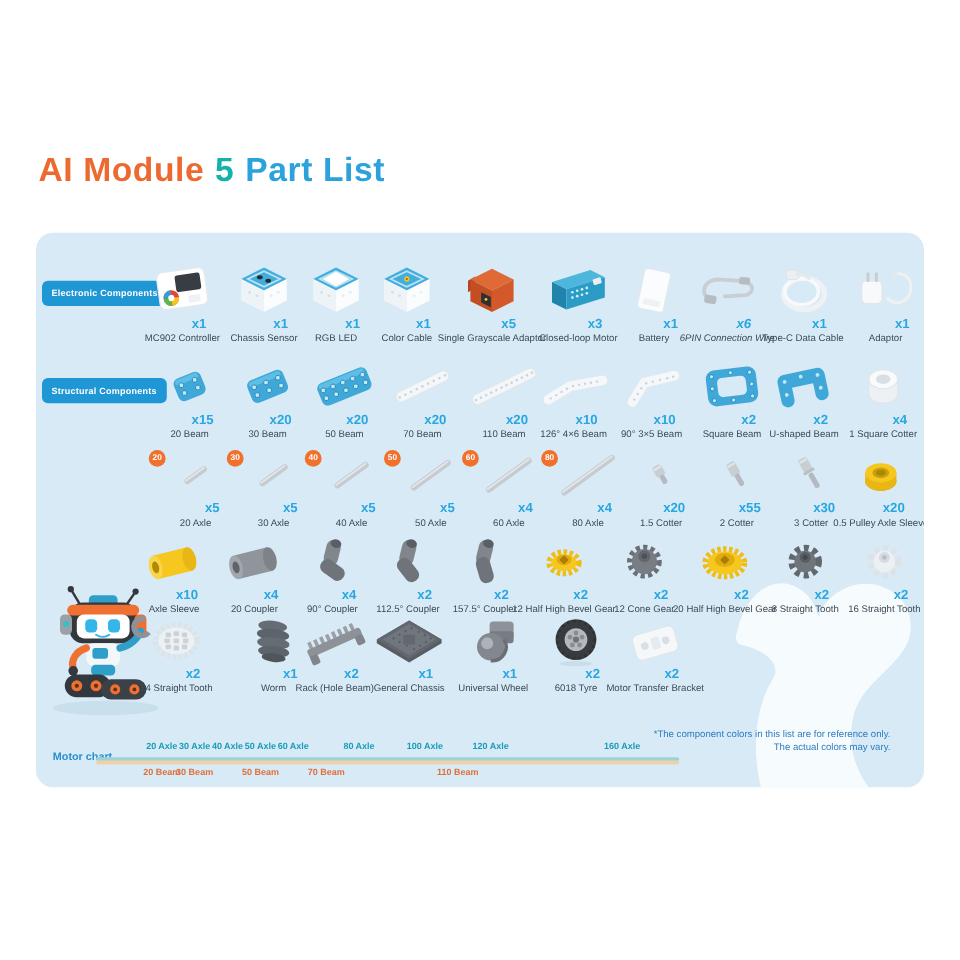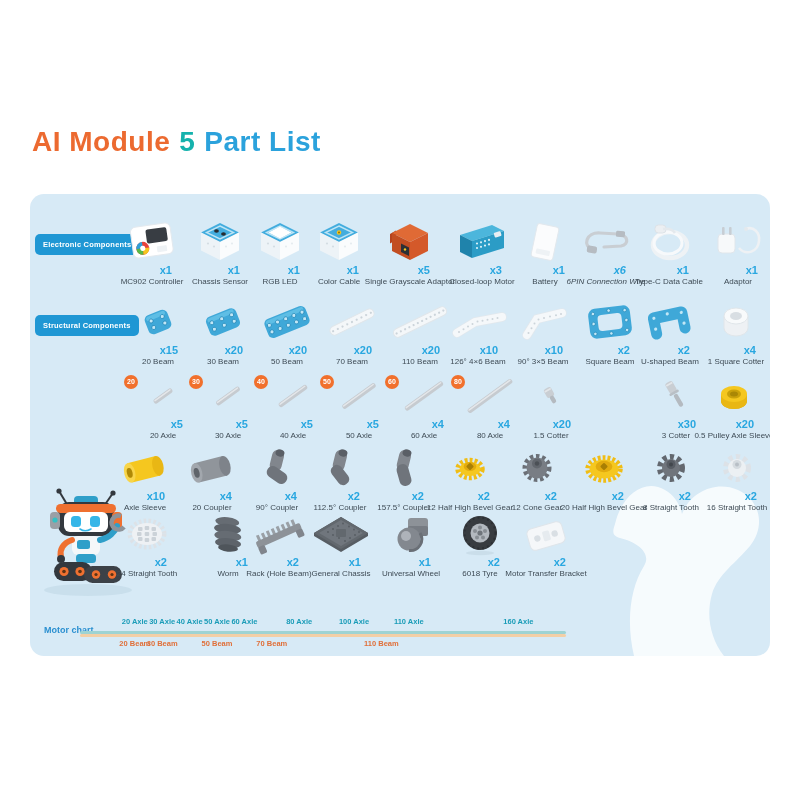--- a/index.html
+++ b/index.html
@@ -70,20 +70,24 @@
       <circle cx="36" cy="85.5" r="1.8" fill="#5c3214"></circle>
         <circle cx="52" cy="85.5" r="1.8" fill="#5c3214"></circle>
       <circle cx="68" cy="88.5" r="1.6" fill="#5c3214"></circle>
         <circle cx="84" cy="88.5" r="1.6" fill="#5c3214"></circle>
     </svg>
 
     <span class="scale-label">Motor chart</span>
     <div class="sline1"></div>
     <div class="sline2"></div>
 
+    <div class="note">
+      <div>*The component colors in this list are for reference only.</div>
+      <div>The actual colors may vary.</div>
+    </div>
   <div class="pill" style="top: 40px; left: 5px; text-align: right;">Electronic Components</div>
       <div class="cell" style="left: 74px; top: 26px;">
         <div class="iconbox"><svg viewBox="0 0 64 44" width="64" height="44">
             <g transform="rotate(-8 32 22)">
               <rect x="12" y="5" width="40" height="31" rx="5" fill="#ffffff" stroke="#e3e9ee"></rect>
               <rect x="27" y="9" width="21" height="14" rx="2" fill="#383d43"></rect>
               <circle cx="22" cy="27" r="6.5" fill="#e8423c"></circle>
               <path d="M22 20.5 A6.5 6.5 0 0 0 15.5 27 L22 27 Z" fill="#2e9fd8"></path>
               <path d="M15.5 27 A6.5 6.5 0 0 0 22 33.5 L22 27 Z" fill="#58b947"></path>
               <path d="M22 33.5 A6.5 6.5 0 0 0 28.5 27 L22 27 Z" fill="#f5c51e"></path>
@@ -454,20 +458,31 @@
       <div class="cell" style="left: 473px; top: 180px;">
         <div class="iconbox"><svg viewBox="0 0 64 44" width="64" height="44">
             <g transform="rotate(-30 32 22)">
               <rect x="28" y="13" width="8" height="10" rx="2.5" fill="#c9ced3"></rect>
               <rect x="28.5" y="14.5" width="7" height="1.8" fill="#e3e6e9"></rect>
               <rect x="29.8" y="22" width="4.4" height="8" rx="2" fill="#b4bac0"></rect>
             </g>
           </svg></div>
         <div class="qty">x20</div>
         <div class="lbl">1.5 Cotter</div>
+      </div>
+      <div class="cell" style="left: 536px; top: 180px;">
+        <div class="iconbox"><svg viewBox="0 0 64 44" width="64" height="44">
+            <g transform="rotate(-30 32 22)">
+              <rect x="28" y="10" width="8" height="12" rx="2.5" fill="#c9ced3"></rect>
+              <rect x="28.5" y="11.5" width="7" height="1.8" fill="#e3e6e9"></rect>
+              <rect x="29.8" y="21" width="4.4" height="11" rx="2" fill="#b4bac0"></rect>
+            </g>
+          </svg></div>
+        <div class="qty">x55</div>
+        <div class="lbl">2 Cotter</div>
       </div>
       <div class="cell" style="left: 598px; top: 180px;">
         <div class="iconbox"><svg viewBox="0 0 64 44" width="64" height="44">
             <g transform="rotate(-30 32 22)">
               <rect x="28" y="6" width="8" height="12" rx="2.5" fill="#c9ced3"></rect>
               <rect x="28.5" y="7.5" width="7" height="1.8" fill="#e3e6e9"></rect>
               <rect x="26.8" y="17" width="10.4" height="2.6" rx="1.3" fill="#b9bfc5"></rect>
               <rect x="29.8" y="20" width="4.4" height="14" rx="2" fill="#b4bac0"></rect>
             </g>
           </svg></div>
@@ -695,21 +710,21 @@
         <div class="qty">x2</div>
         <div class="lbl">Motor Transfer Bracket</div>
       </div>
       <span class="atick" style="left: 104.8px;">20 Axle</span>
       <span class="atick" style="left: 132.2px;">30 Axle</span>
       <span class="atick" style="left: 159.6px;">40 Axle</span>
       <span class="atick" style="left: 187px;">50 Axle</span>
       <span class="atick" style="left: 214.4px;">60 Axle</span>
       <span class="atick" style="left: 269.2px;">80 Axle</span>
       <span class="atick" style="left: 324px;">100 Axle</span>
-      <span class="atick" style="left: 378.8px;">110 Axle</span>
+      <span class="atick" style="left: 378.8px;">120 Axle</span>
       <span class="atick" style="left: 488.4px;">160 Axle</span>
       <span class="btick" style="left: 104.8px;">20 Beam</span>
       <span class="btick" style="left: 132.2px;">30 Beam</span>
       <span class="btick" style="left: 187px;">50 Beam</span>
       <span class="btick" style="left: 241.8px;">70 Beam</span>
       <span class="btick" style="left: 351.4px;">110 Beam</span>
     </div>
 </div>
 
 </body></html>

